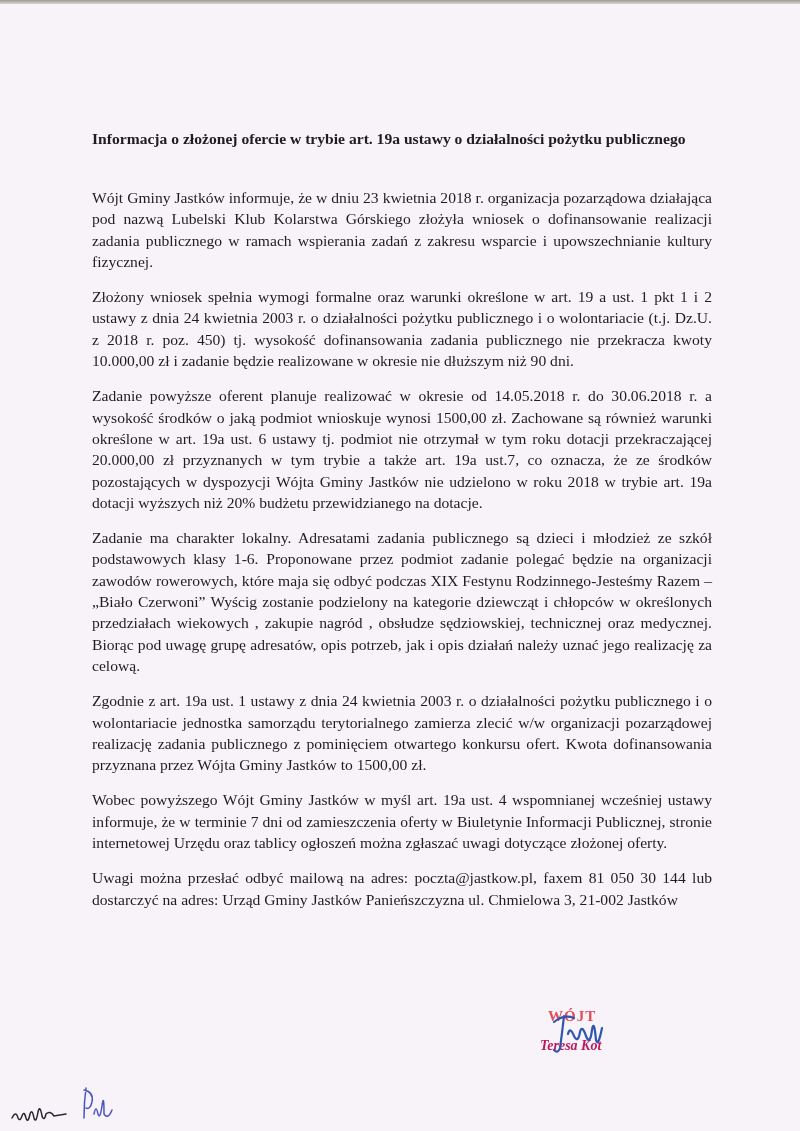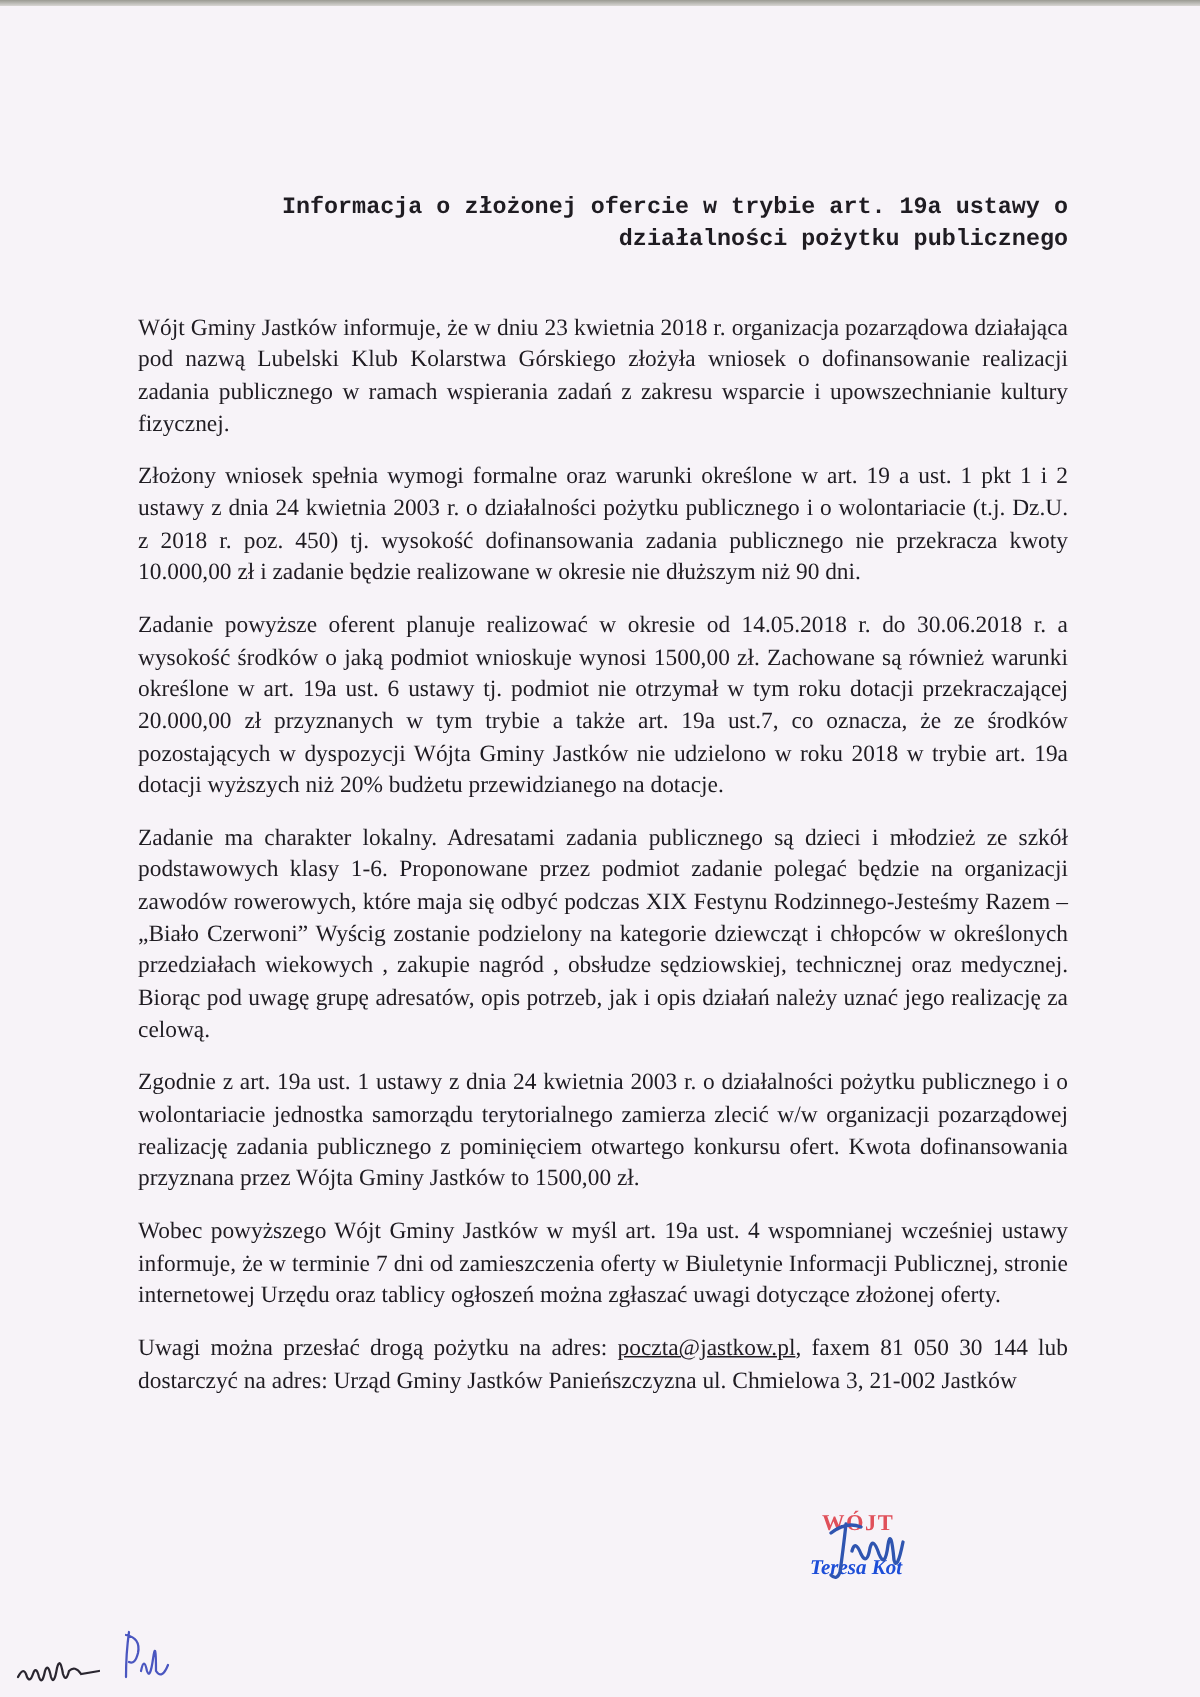--- a/index.html
+++ b/index.html
@@ -21,36 +21,34 @@
       width: 800px; height: 4px;
       background: linear-gradient(#9a9a92, #d8d6d4);
     }
     .page {
       position: absolute;
       left: 92px;
       top: 128px;
       width: 620px;
     }
     .title {
-      text-align: right;
+      text-align: left;
       font-weight: bold;
       font-size: 15.6px;
       line-height: 21px;
       margin: 0 0 38px 0;
-      font-family: Liberation Mono, monospace;
     }
     .title span { display: block; }
     .para {
       font-size: 15.6px;
       line-height: 21.3px;
       text-align: justify;
       margin: 2px 0 14px 0;
     }
     .para .email {
-      text-decoration: underline;
     }
     .stamp {
       position: absolute;
       left: 534px;
       top: 1004px;
       width: 100px;
       height: 56px;
     }
     .stamp-title {
       position: absolute;
@@ -89,27 +87,27 @@
     <span>Informacja o złożonej ofercie w trybie art. 19a ustawy o działalności pożytku publicznego</span>
   </h1>
 
   <p class="para">Wójt Gminy Jastków informuje, że w dniu 23 kwietnia 2018 r. organizacja pozarządowa działająca pod nazwą Lubelski Klub Kolarstwa Górskiego złożyła wniosek o dofinansowanie realizacji zadania publicznego w ramach wspierania zadań z zakresu wsparcie i upowszechnianie kultury fizycznej.</p>
   <p class="para">Złożony wniosek spełnia wymogi formalne oraz warunki określone w art. 19 a ust. 1 pkt 1 i 2 ustawy z dnia 24 kwietnia 2003 r. o działalności pożytku publicznego i o wolontariacie (t.j. Dz.U. z 2018 r. poz. 450) tj. wysokość dofinansowania zadania publicznego nie przekracza kwoty 10.000,00 zł i zadanie będzie realizowane w okresie nie dłuższym niż 90 dni.</p>
   <p class="para">Zadanie powyższe oferent planuje realizować w okresie od 14.05.2018 r. do 30.06.2018 r. a wysokość środków o jaką podmiot wnioskuje wynosi 1500,00 zł. Zachowane są również warunki określone w art. 19a ust. 6 ustawy tj. podmiot nie otrzymał w tym roku dotacji przekraczającej 20.000,00 zł przyznanych w tym trybie a także art. 19a ust.7, co oznacza, że ze środków pozostających w dyspozycji Wójta Gminy Jastków nie udzielono w roku 2018 w trybie art. 19a dotacji wyższych niż 20% budżetu przewidzianego na dotacje.</p>
   <p class="para">Zadanie ma charakter lokalny. Adresatami zadania publicznego są dzieci i młodzież ze szkół podstawowych klasy 1-6. Proponowane przez podmiot zadanie polegać będzie na  organizacji zawodów rowerowych, które maja się odbyć podczas XIX Festynu Rodzinnego-Jesteśmy Razem – „Biało Czerwoni” Wyścig zostanie podzielony na kategorie dziewcząt i chłopców w określonych przedziałach wiekowych , zakupie nagród , obsłudze sędziowskiej, technicznej oraz medycznej. Biorąc pod uwagę grupę adresatów, opis potrzeb, jak i opis działań należy uznać jego realizację za celową.</p>
   <p class="para">Zgodnie z art. 19a ust. 1 ustawy z dnia 24 kwietnia 2003 r. o działalności pożytku publicznego i o wolontariacie jednostka samorządu terytorialnego zamierza zlecić w/w organizacji pozarządowej realizację zadania publicznego z pominięciem otwartego konkursu ofert. Kwota dofinansowania przyznana przez Wójta Gminy Jastków to 1500,00 zł.</p>
   <p class="para">Wobec powyższego Wójt Gminy Jastków w myśl art. 19a ust. 4 wspomnianej wcześniej ustawy informuje, że w terminie 7 dni od zamieszczenia oferty w Biuletynie Informacji Publicznej, stronie internetowej Urzędu oraz tablicy ogłoszeń można zgłaszać uwagi dotyczące złożonej oferty.</p>
 
-  <p class="para"><span>Uwagi można przesłać drogą pożytku na adres: </span><span class="email">poczta@jastkow.pl</span><span>, faxem 81 050 30 144 lub dostarczyć na adres: Urząd Gminy Jastków Panieńszczyzna ul. Chmielowa 3, 21-002 Jastków</span></p>
+  <p class="para"><span>Uwagi można przesłać odbyć mailową na adres: </span><span class="email">poczta@jastkow.pl</span><span>, faxem 81 050 30 144 lub dostarczyć na adres: Urząd Gminy Jastków Panieńszczyzna ul. Chmielowa 3, 21-002 Jastków</span></p>
 
 </div>
 
 <div class="stamp">
   <span class="stamp-title" style="color: rgb(224, 80, 90);">WÓJT</span>
-  <span class="stamp-name" style="color: #1d4ed8;">Teresa Kot</span>
+  <span class="stamp-name" style="color: #be185d;">Teresa Kot</span>
   <svg width="100" height="56" viewBox="0 0 100 56" style="left:0;top:0;">
     <path class="sig-blue" d="M20 18 Q30 10 40 14 M30 12 Q28 30 26 44 Q24 50 20 46 M34 30 Q36 22 40 32 Q44 40 46 28 Q48 20 52 32 Q56 42 58 26 Q60 14 62 36 Q64 44 68 24" fill="none" stroke="#2f55b0" stroke-width="2.2" stroke-linecap="round"></path>
   </svg>
 </div>
 
 <div class="sigs">
   <svg width="70" height="40" viewBox="0 0 70 40" style="left:6px;top:12px;">
     <path d="M6 26 Q10 18 12 26 Q14 30 16 24 Q18 18 20 26 Q22 32 24 22 Q26 16 28 26 Q30 32 32 20 Q34 12 36 24 Q38 30 40 22 Q44 18 48 24 L60 22" fill="none" stroke="#2a2630" stroke-width="1.5" stroke-linecap="round"></path>
   </svg>
   <svg width="40" height="40" viewBox="0 0 40 40" style="left:78px;top:4px;">

